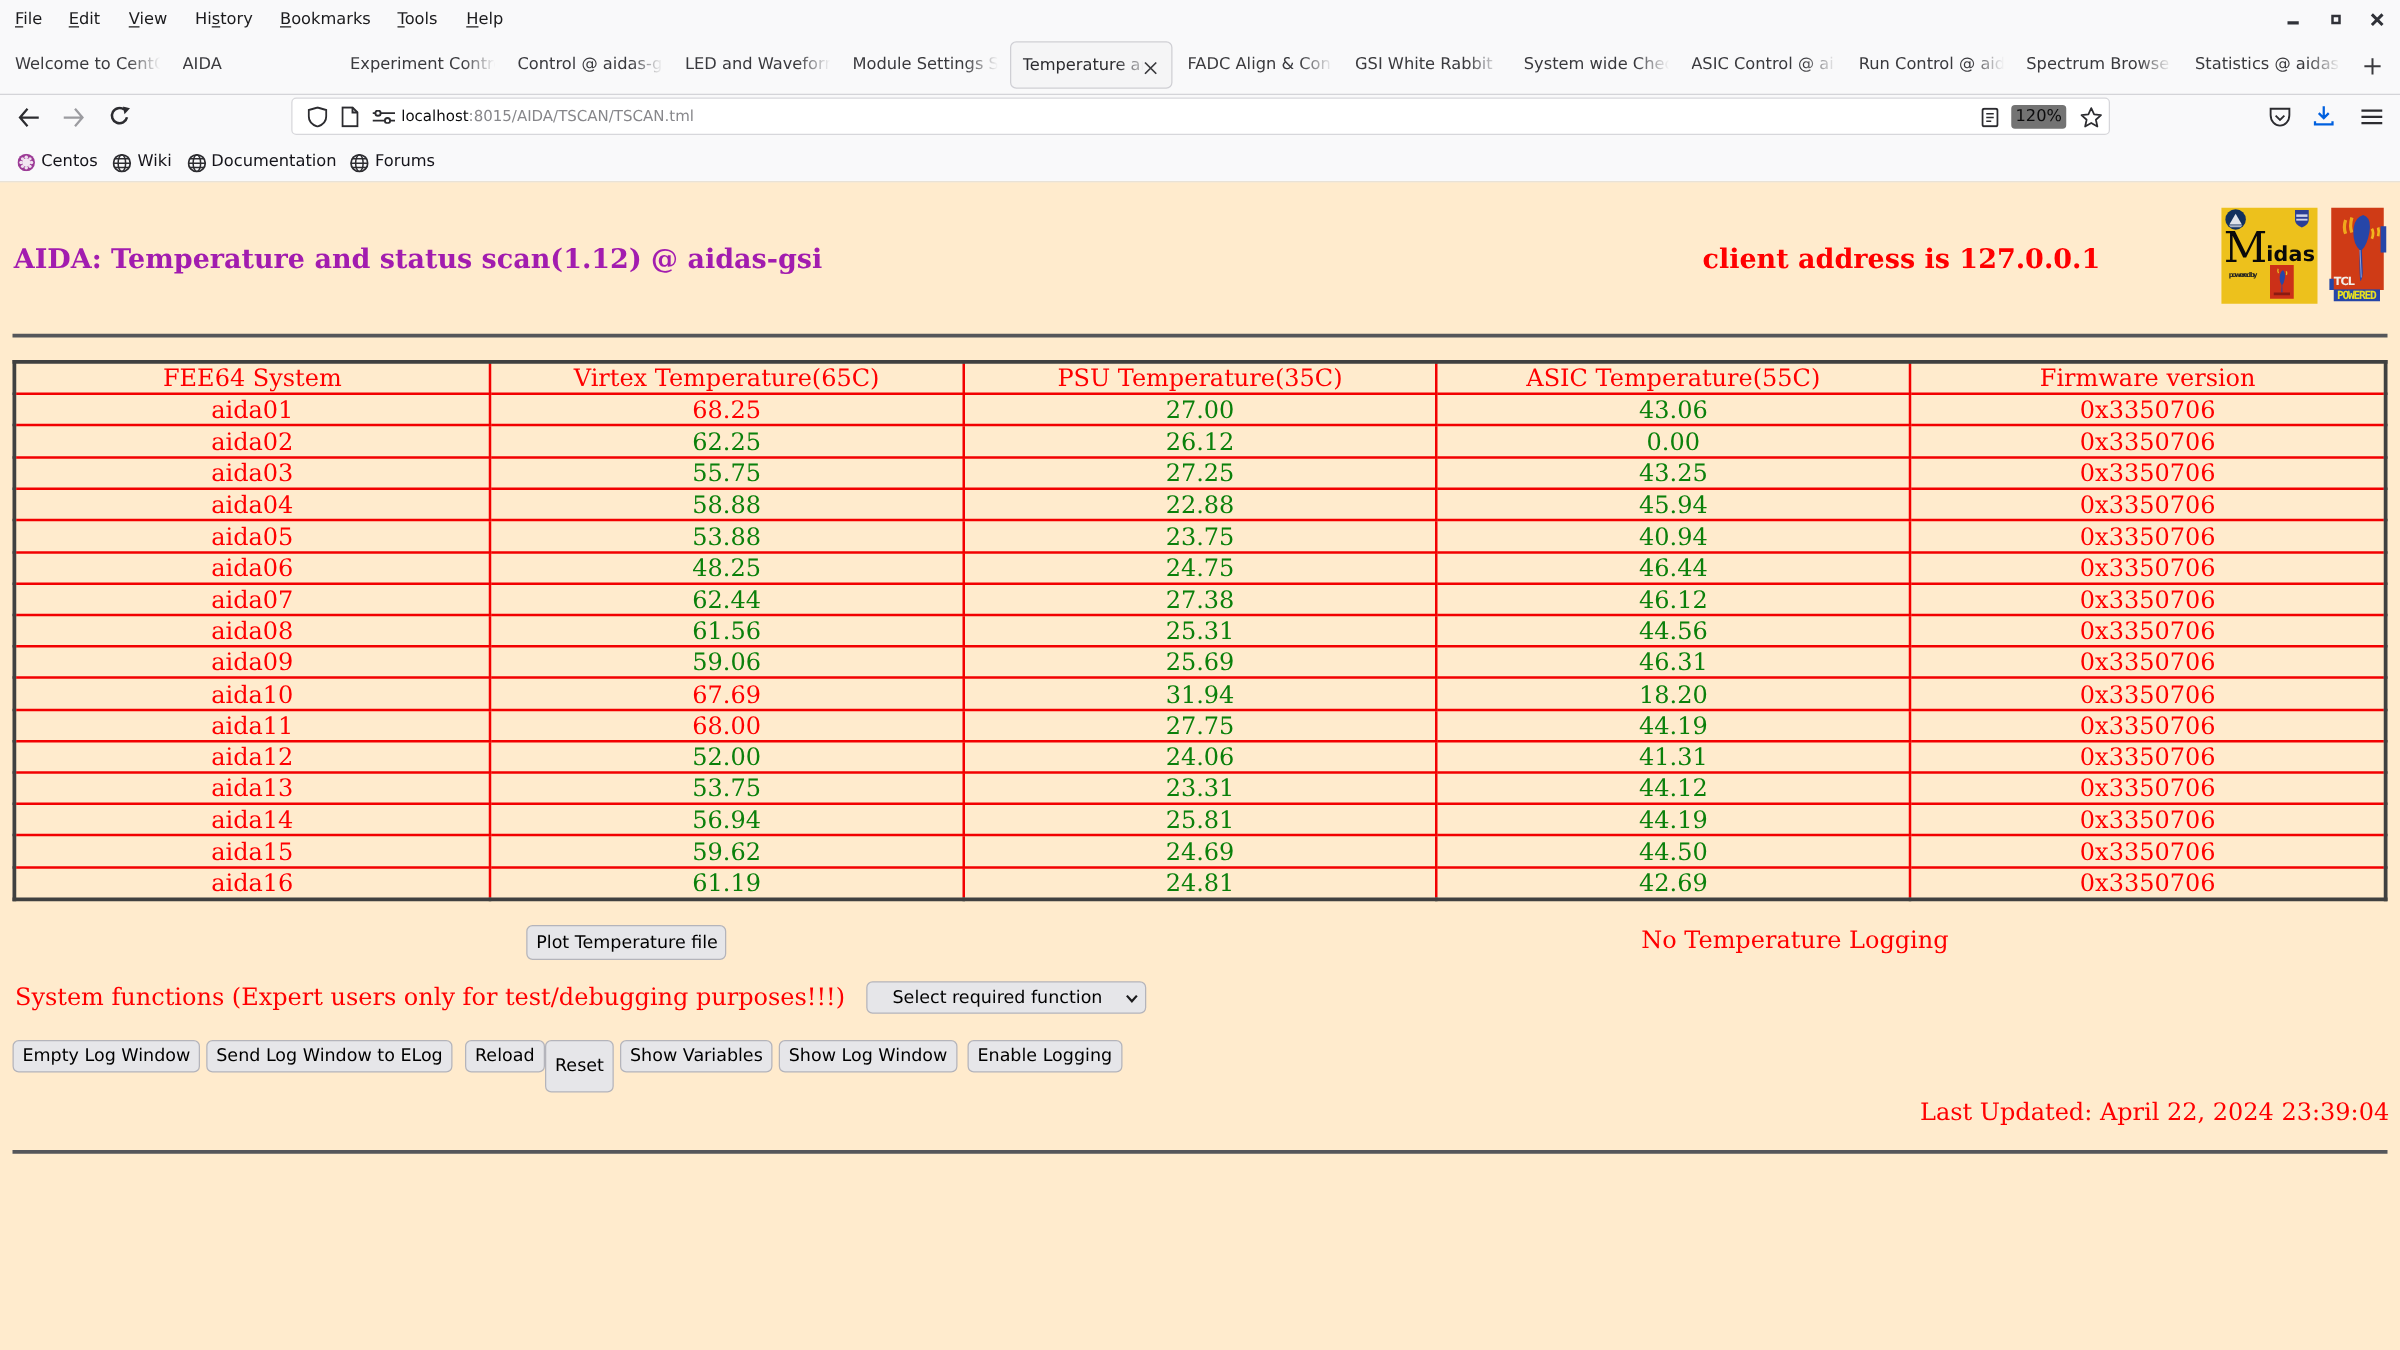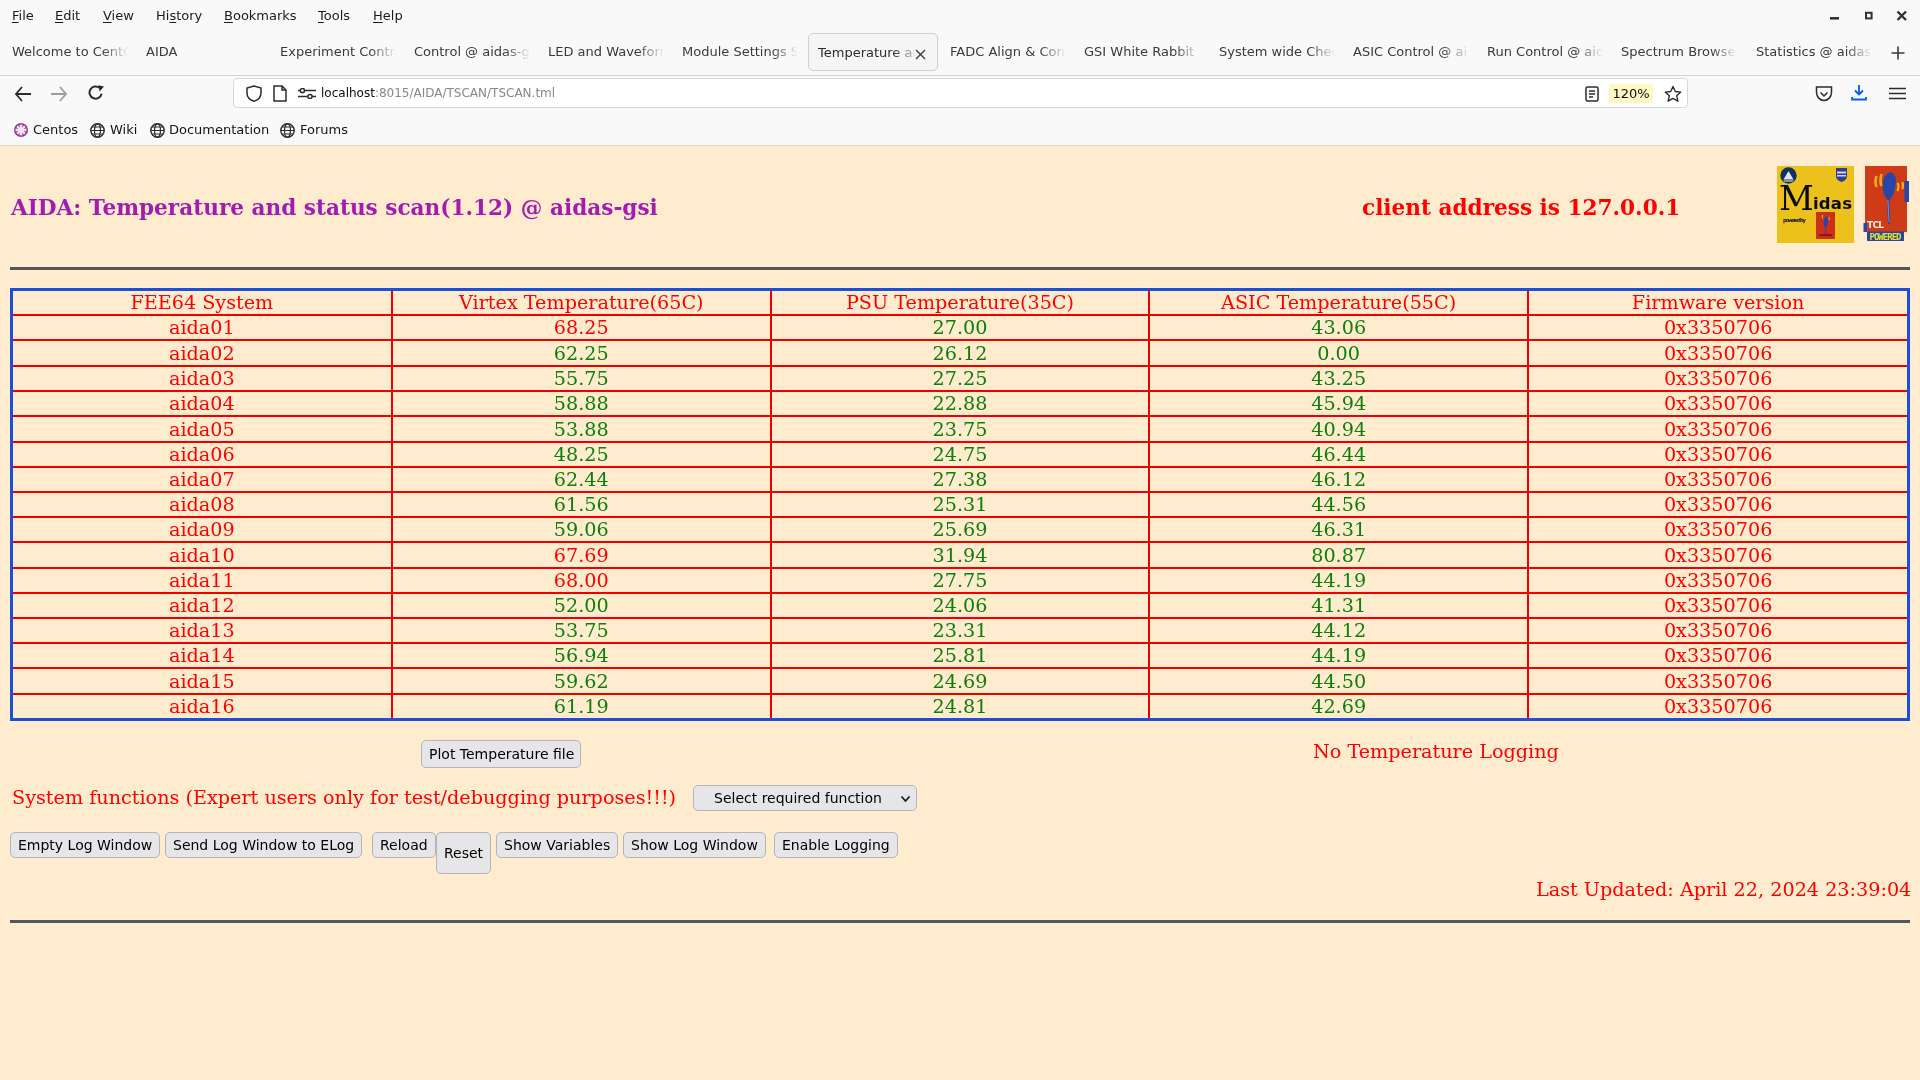--- a/index.html
+++ b/index.html
@@ -18,31 +18,31 @@
 .tab { position:absolute; top:0; height:44px; line-height:42px; font-size:13px; color:#3a3a3e; white-space:nowrap; overflow:hidden; width:120px;
   -webkit-mask-image:linear-gradient(90deg,#000 75%,transparent 97%); mask-image:linear-gradient(90deg,#000 75%,transparent 97%);}
 #activetab { position:absolute; left:808px; top:2px; width:130px; height:38px; background:#f5f5f6; border:1px solid #cfcfd4; border-radius:5px; }
 #activetab .txt { position:absolute; left:9px; top:0; width:96px; height:38px; line-height:38px; font-size:13px; color:#2c2c30; overflow:hidden; white-space:nowrap;
   -webkit-mask-image:linear-gradient(90deg,#000 78%,rgba(0,0,0,0.25) 100%); mask-image:linear-gradient(90deg,#000 78%,rgba(0,0,0,0.25) 100%);}
 #tabline { position:absolute; left:0; top:75px; width:1920px; height:1px; background:#d4d4d8; }
 #navbar { position:absolute; left:0; top:76px; width:1920px; height:39px; }
 #urlbox { position:absolute; left:233px; top:2px; width:1455px; height:30px; background:#ffffff; border:1px solid #d7d7db; border-radius:4px; }
 #urltext { position:absolute; left:87px; top:0; height:28px; line-height:28px; font-size:12px; color:#0c0c0d; white-space:nowrap; }
 #urltext .dim { color:#87878b; }
-#zoombadge { position:absolute; left:1375px; top:5px; width:44px; height:19px; background:#fef9c3; border-radius:3px; text-align:center; line-height:19px; font-size:13px; color:#0c0c0d; }
+#zoombadge { position:absolute; left:1375px; top:5px; width:44px; height:19px; background:#737373; border-radius:3px; text-align:center; line-height:19px; font-size:13px; color:#0c0c0d; }
 #bookmarksbar { position:absolute; left:0; top:115px; width:1776px; height:30px; }
 .bm { position:absolute; top:0; height:30px; line-height:30px; font-size:13px; color:#15141a; }
 #bmline { position:absolute; left:0; top:145px; width:1920px; height:1px; background:#e3dacb; }
 #page { position:absolute; left:0; top:146px; width:1920px; height:934px; background:#ffebcd; font-family:"DejaVu Serif","Liberation Serif",serif; }
 #title { position:absolute; left:11px; font-size:21.6px; font-weight:bold; color:#a21caf; }
 #client { position:absolute; left:1362px; font-size:21.6px; font-weight:bold; color:#ff0000; }
 .hr { position:absolute; left:10px; width:1900px; height:3px; background:#55565a; }
 table#t { position:absolute; left:10px; top:288px; width:1900px; border-collapse:collapse; table-layout:fixed; }
 table#t td { border:2px solid #f20000; text-align:center; font-size:19.2px; height:23px; padding:0; font-family:"DejaVu Serif","Liberation Serif",serif; }
-table#t { border:3px solid #1d4ed8; }
+table#t { border:3px solid #404040; }
 table#t tr:nth-child(3), table#t tr:nth-child(6), table#t tr:nth-child(11), table#t tr:nth-child(16) { height:26px; }
 .rd { color:#ff0000; } .gn { color:#0b800b; }
 button, select { font-family:"DejaVu Sans","Liberation Sans",sans-serif; font-size:14px; white-space:nowrap; color:#000; background:#e6e6e9; border:1px solid #b4b4bb; border-radius:5px; padding:0 7px; }
 #plotbtn { position:absolute; left:405px; top:740px; width:160px; height:28px;margin-left:16px; }
 #nolog { position:absolute; left:1313px; font-size:19.2px; color:#ff0000; }
 #sysfunc { position:absolute; left:12px; font-size:19.2px; font-weight:normal; color:#ff0000; }
 #selfunc { position:absolute; left:693px; top:785px; width:224px; height:26px; padding-left:20px;
   -webkit-appearance:none; appearance:none; }
 #selarrow { position:absolute; left:899px; top:792px; width:13px; height:12px; pointer-events:none; }
 .btnrow { position:absolute; top:832px; height:26px; }
@@ -285,21 +285,21 @@
           <td class="rd">aida09</td>
           <td class="gn">59.06</td>
           <td class="gn">25.69</td>
           <td class="gn">46.31</td>
           <td class="rd">0x3350706</td>
         </tr>
     <tr>
           <td class="rd">aida10</td>
           <td class="rd">67.69</td>
           <td class="gn">31.94</td>
-          <td class="gn">80.87</td>
+          <td class="gn">18.20</td>
           <td class="rd">0x3350706</td>
         </tr>
     <tr>
           <td class="rd">aida11</td>
           <td class="rd">68.00</td>
           <td class="gn">27.75</td>
           <td class="gn">44.19</td>
           <td class="rd">0x3350706</td>
         </tr>
     <tr>

